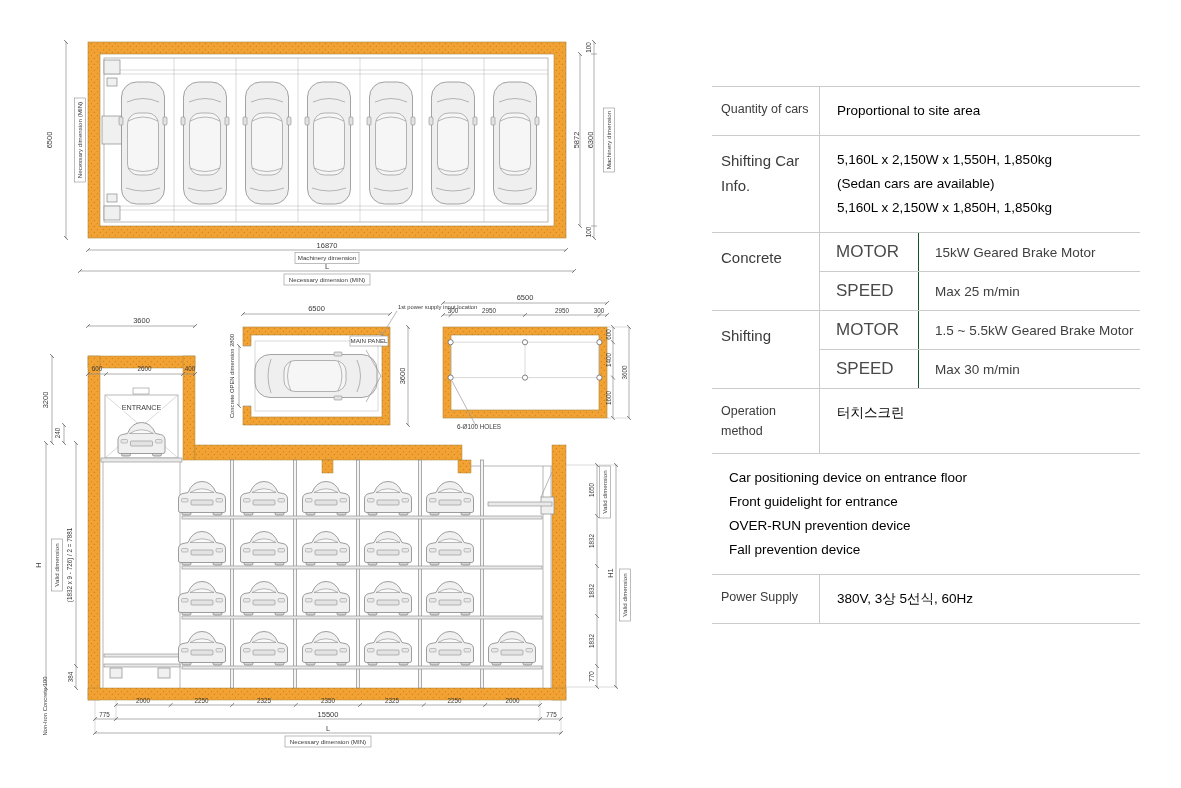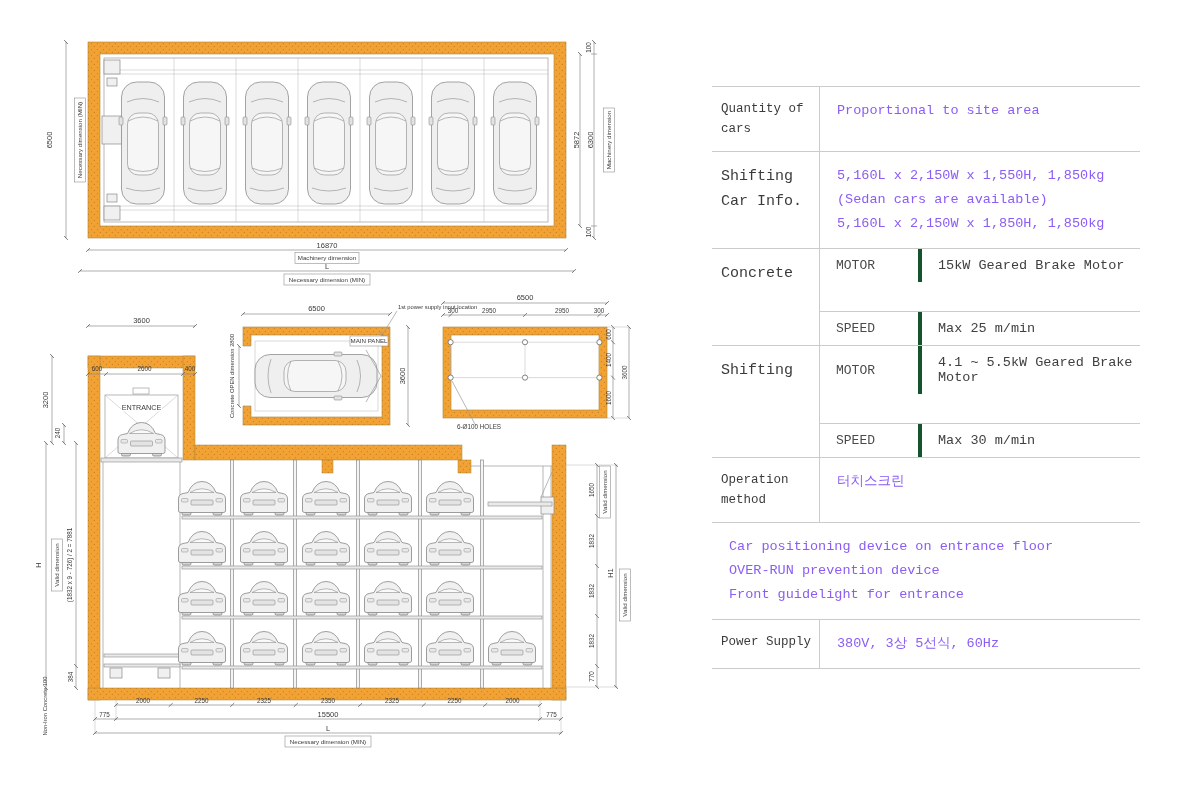--- a/index.html
+++ b/index.html
@@ -12,29 +12,29 @@
   .bt{font-size:6.2px;fill:#3a3a3a;text-anchor:middle;}
   .dl{stroke:#8c8c8c;stroke-width:0.7;fill:none;}
   .th{stroke:#9a9a9a;stroke-width:0.7;fill:none;}
   .thin{stroke:#b5b5b5;stroke-width:0.5;fill:none;}
   .outl{fill:none;stroke:#a8853c;stroke-width:0.6;}
   .post{fill:#f4f4f4;stroke:#8a8a8a;stroke-width:0.7;}
   .rail{fill:#e9e9e9;stroke:#8a8a8a;stroke-width:0.6;}
   .mech{fill:#f0f0f0;stroke:#8a8a8a;stroke-width:0.7;}
 
   .spec-table{position:absolute;left:712px;top:86px;width:428px;border-bottom:1px solid #cbcbcb;color:#4f4f4f;}
-  .trow{display:flex;border-top:1px solid #cbcbcb;font-family:Liberation Mono, monospace;}
+  .trow{display:flex;border-top:1px solid #cbcbcb;}
   .tlabel{flex:0 0 108px;border-right:1px solid #cbcbcb;padding:12px 6px 12px 9px;box-sizing:border-box;color:#3b3b3b;}
   .tlabel.big{font-size:15px;line-height:25px;}
   .tlabel.small{font-size:12.5px;line-height:20px;}
-  .tvalue{flex:1;padding:12px 8px 12px 17px;font-size:13.5px;line-height:24px;color:#8b5cf6;}
+  .tvalue{flex:1;padding:12px 8px 12px 17px;font-size:13.5px;line-height:24px;color:#000000;}
   .subrows{flex:1;display:flex;flex-direction:column;}
   .subrow{display:flex;flex:1;}
-  .subrow + .subrow{border-top:1px solid #cbcbcb;margin-top:29px;}
-  .subkey{flex:0 0 78px;border-right:4px solid #14532d;padding:9px 4px 9px 16px;font-size:13px;display:flex;align-items:center;color:#4a4a4a;}
+  .subrow + .subrow{border-top:1px solid #cbcbcb;}
+  .subkey{flex:0 0 78px;border-right:1px solid #14532d;padding:9px 4px 9px 16px;font-size:17px;display:flex;align-items:center;color:#4a4a4a;}
   .subval{flex:1;padding:9px 6px 9px 16px;font-size:13.5px;display:flex;align-items:center;color:#404040;}
 </style>
 </head>
 <body>
 
 <svg class="drawings" width="700" height="788" viewBox="0 0 700 788">
   <defs>
     <pattern id="speckle" width="6" height="6" patternUnits="userSpaceOnUse">
       <rect width="6" height="6" fill="#F2A233"></rect>
       <circle cx="1.4" cy="1.7" r="0.6" fill="#D0821C"></circle>
@@ -383,39 +383,40 @@
         <div class="subval">Max 25 m/min</div>
       </div>
     </div>
   </div>
 
   <div class="trow">
     <div class="tlabel big">Shifting</div>
     <div class="subrows">
       <div class="subrow">
         <div class="subkey">MOTOR</div>
-        <div class="subval">4.1 ~ 5.5kW Geared Brake Motor</div>
+        <div class="subval">1.5 ~ 5.5kW Geared Brake Motor</div>
       </div>
       <div class="subrow">
         <div class="subkey">SPEED</div>
         <div class="subval">Max 30 m/min</div>
       </div>
     </div>
   </div>
 
   <div class="trow">
     <div class="tlabel small">Operation method</div>
     <div class="tvalue">터치스크린</div>
   </div>
 
   <div class="trow">
     <div class="tvalue">
       <div>Car positioning device on entrance floor</div>
+      <div>Front guidelight for entrance</div>
       <div>OVER-RUN prevention device</div>
-      <div>Front guidelight for entrance</div>
+      <div>Fall prevention device</div>
     </div>
   </div>
 
   <div class="trow">
     <div class="tlabel small">Power Supply</div>
     <div class="tvalue">380V, 3상 5선식, 60Hz</div>
   </div>
 
 </div>
 

